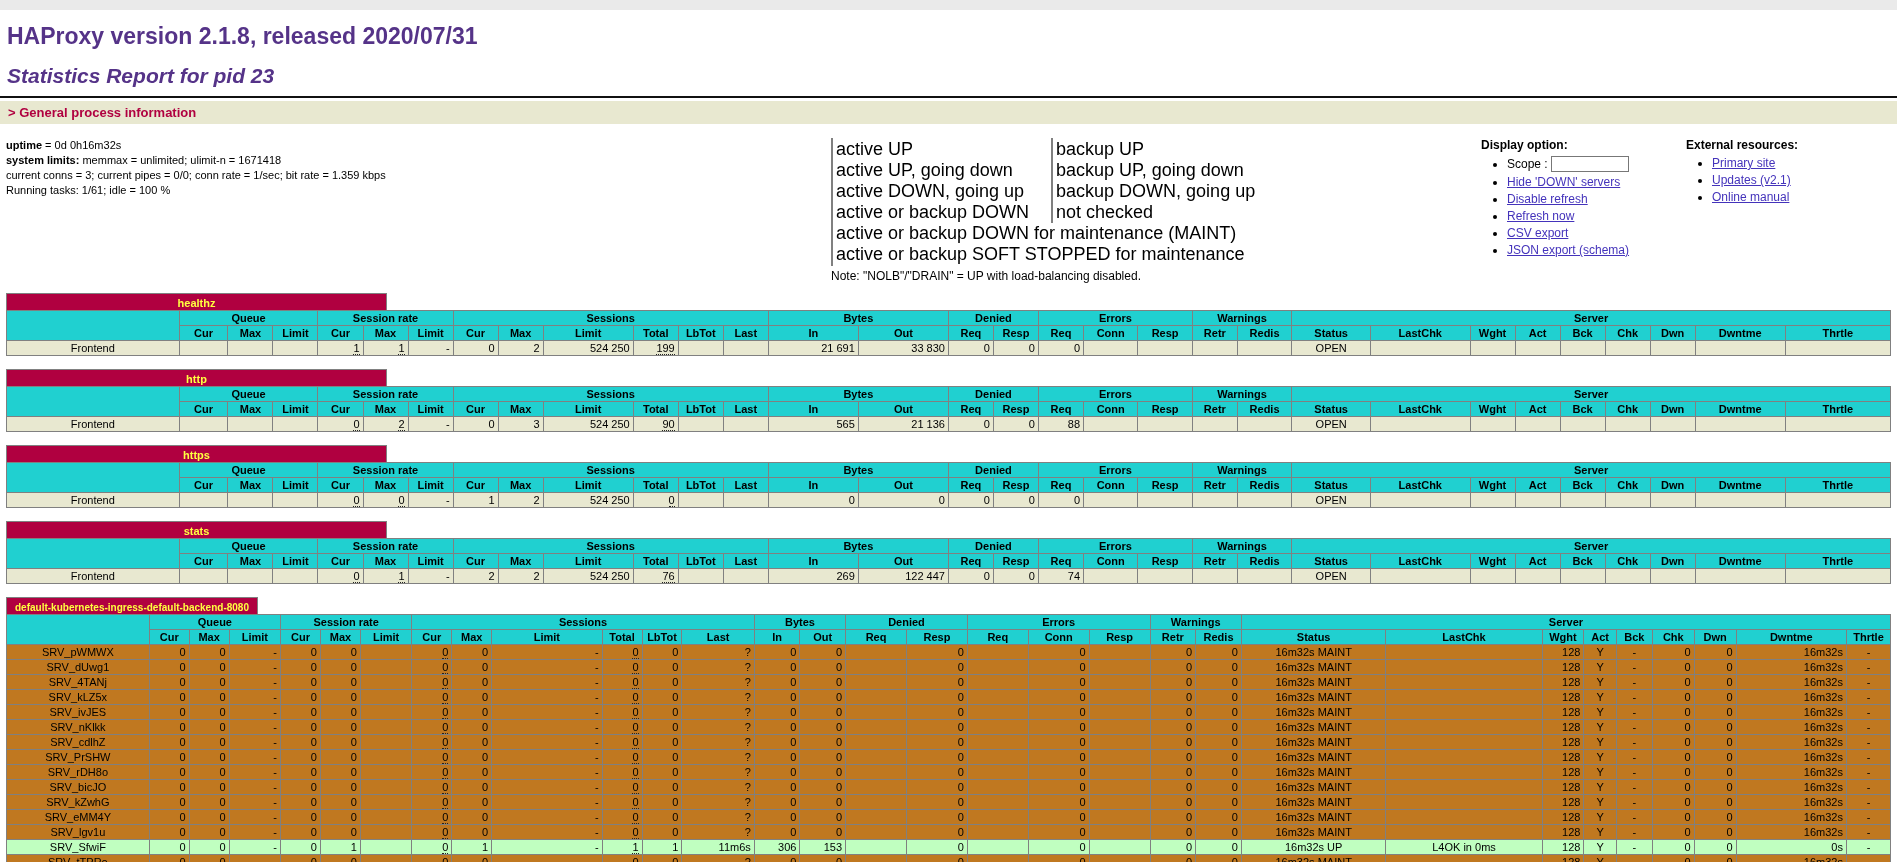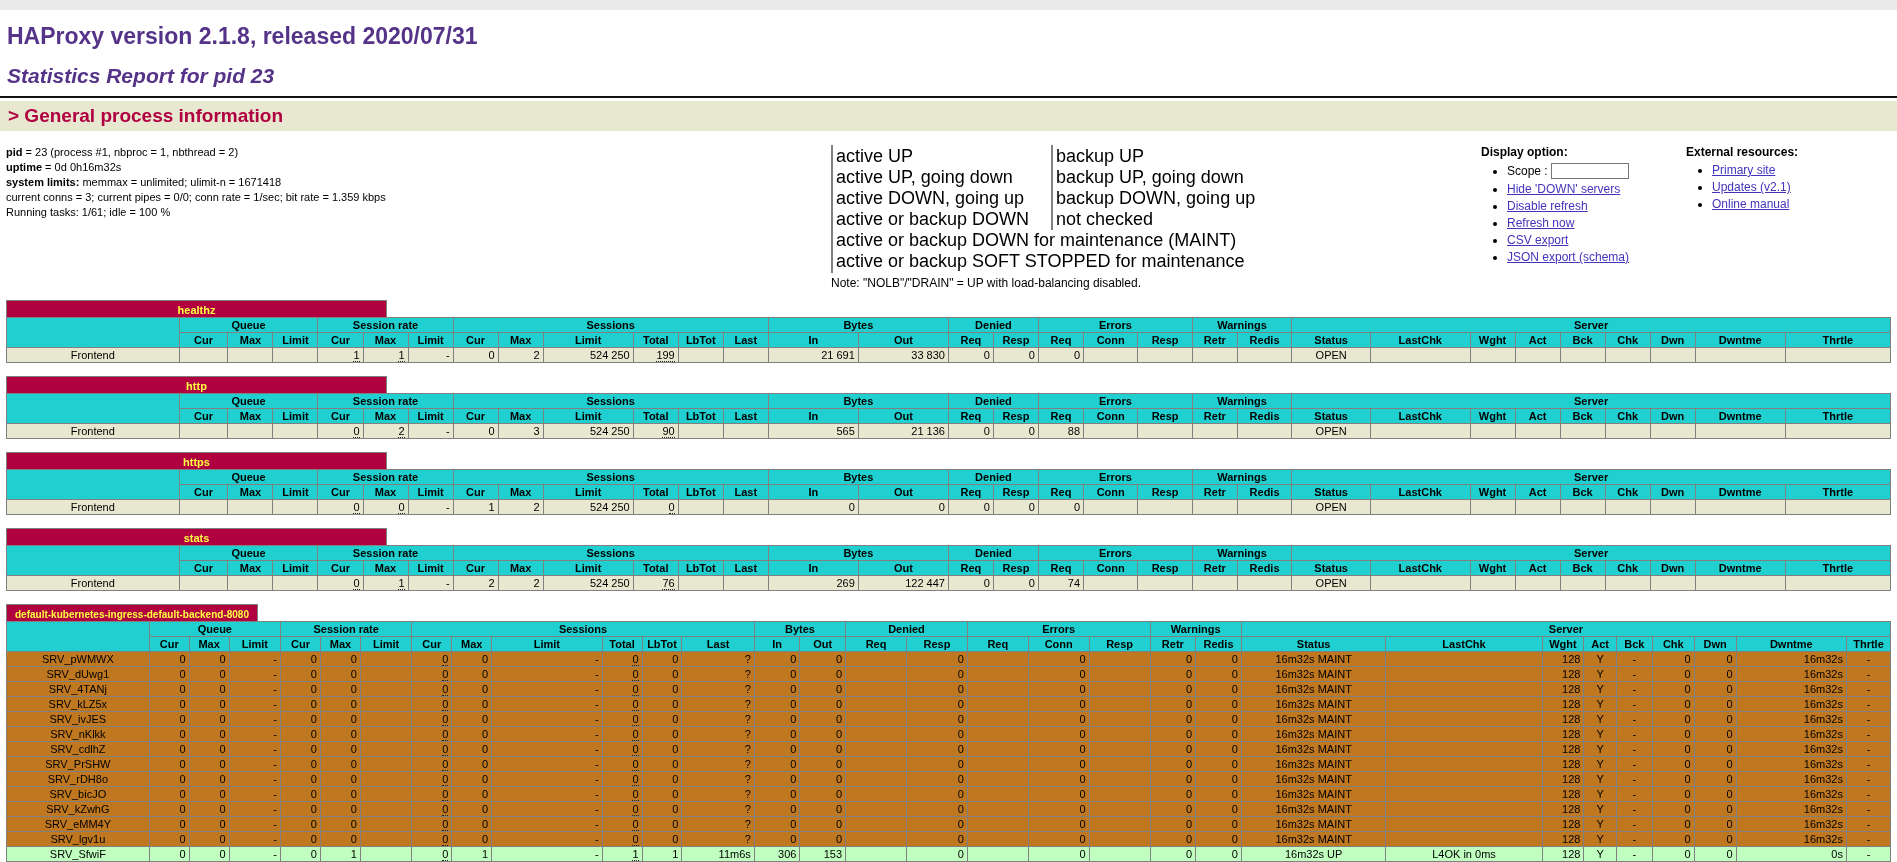--- a/index.html
+++ b/index.html
@@ -5,21 +5,21 @@
   * { box-sizing: border-box; }
   html,body { margin:0; padding:0; }
   body {
     width:1897px; height:862px; overflow:hidden; background:#fff;
     font-family:"Liberation Sans", sans-serif; color:#000;
   }
   .topstrip { height:10px; background:#eaeaea; }
   h1 { color:#553388; font-size:23px; margin:13px 0 0 7px; }
   h2 { color:#553388; font-size:21px; font-style:italic; margin:14px 0 8px 7px; }
   .rule { border:none; border-top:2px solid #111; margin:4px 0 0 0; }
-  h3 { background:#e8e8d0; color:#b00040; font-size:19px; font-weight:bold; margin:3px 0 0 0; padding:4px 8px; }
+  h3 { background:#e8e8d0; color:#b00040; font-size:13px; font-weight:bold; margin:3px 0 0 0; padding:4px 8px; }
 
   
   .info-row { display:flex; margin:14px 6px 0 6px; font-size:11px; }
   .proc-info { width:695px; line-height:15px; }
   .proc-info b { font-weight:bold; }
   .legend-block { width:360px; margin-left:130px; }
   .lgd { border-collapse:collapse; font-size:18px; }
   .lgd td.sw { width:13px; height:13px; border:1px solid #808080; padding:0; }
   .lgd td.lb { padding:0 22px 0 3px; white-space:nowrap; }
   .note { font-size:12px; margin-top:3px; white-space:nowrap; }
@@ -55,21 +55,20 @@
 
 <div class="topstrip"></div>
 
 <h1>HAProxy version 2.1.8, released 2020/07/31</h1>
 <h2>Statistics Report for pid 23</h2>
 <hr class="rule">
 <h3>&gt; General process information</h3>
 
 <div class="info-row">
   <div class="proc-info">
-      <div><b>pid</b><span> = 23 (process #1, nbproc = 1, nbthread = 2)</span></div>
       <div><b>uptime</b><span> = 0d 0h16m32s</span></div>
       <div><b>system limits:</b><span> memmax = unlimited; ulimit-n = 1671418</span></div>
       <div><span>current conns = 3; current pipes = 0/0; conn rate = 1/sec; bit rate = 1.359 kbps</span></div>
       <div><span>Running tasks: 1/61; idle = 100 %</span></div>
     </div>
 
   <div class="legend-block">
     <table class="lgd">
         <tbody>
           <tr>

